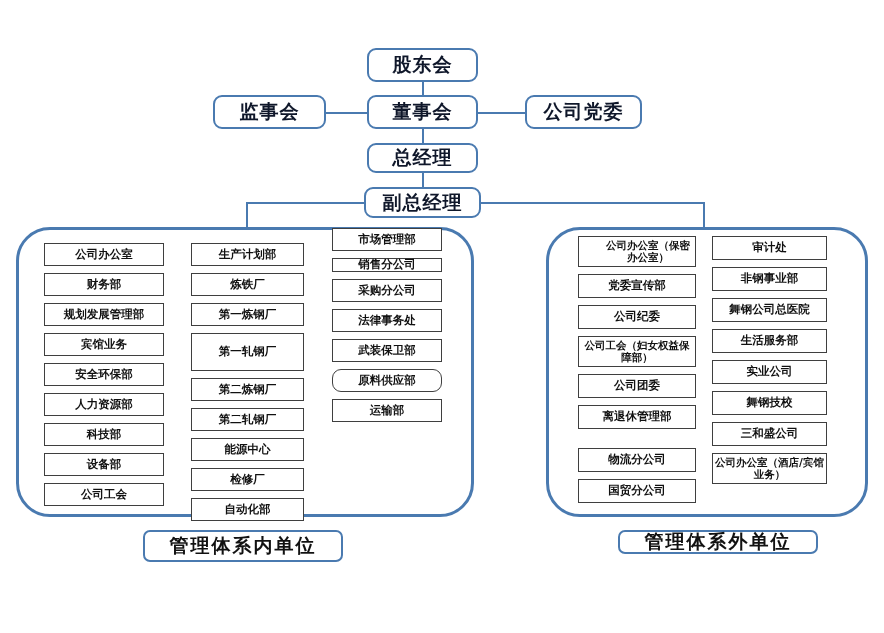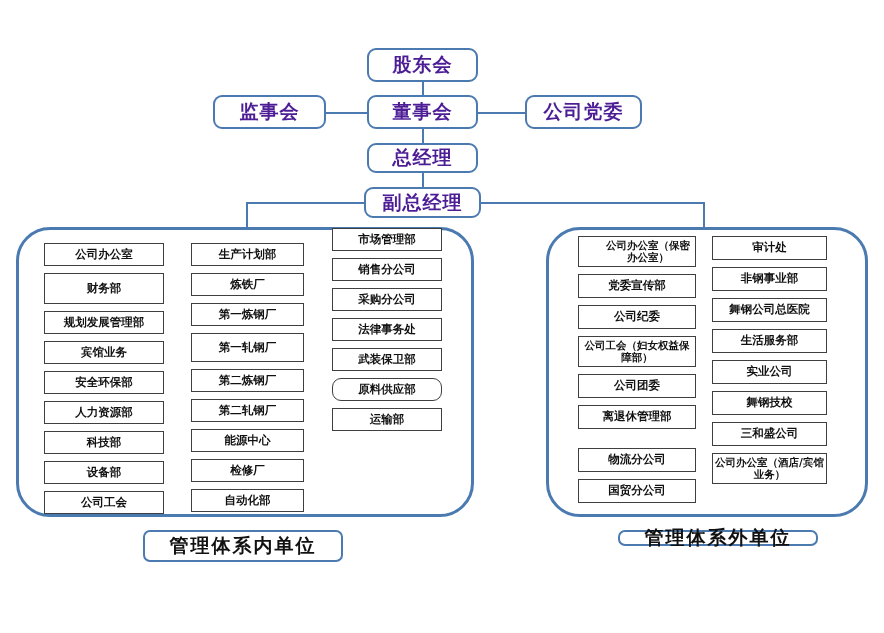--- a/index.html
+++ b/index.html
@@ -15,21 +15,21 @@
     overflow: hidden;
     background: #ffffff;
   }
 
   
   .node {
     position: absolute;
     border: 2px solid #4a7ab0;
     border-radius: 9px;
     background: #ffffff;
-    color: #4c1d95;
+    color: #0f172a;
     font-size: 19px;
     font-weight: 700;
     letter-spacing: 1px;
     display: flex;
     align-items: center;
     justify-content: center;
     z-index: 5;
     white-space: nowrap;
     font-family: Liberation Mono, monospace;
   }
@@ -122,45 +122,45 @@
   <div class="node" style="left:367px; top:95px; width:111px; height:34px;">董事会</div>
 
   <div class="node" style="left:367px; top:143px; width:111px; height:30px;">总经理</div>
 
   <div class="node" style="left:364px; top:187px; width:117px; height:31px;">副总经理</div>
 
   <div class="group-box" style="left:16px; top:227px; width:458px; height:290px;"></div>
 
   <div class="col" style="left:44px; top:243px; width:120px; gap:7px;">
     <div class="cell" style="height:23px;">公司办公室</div>
-    <div class="cell" style="height:31px;">财务部</div>
+    <div class="cell" style="height:23px;">财务部</div>
     <div class="cell" style="height:23px;font-family:Liberation Serif, serif;">规划发展管理部</div>
     <div class="cell" style="height:23px;">宾馆业务</div>
     <div class="cell" style="height:23px;">安全环保部</div>
     <div class="cell" style="height:23px;">人力资源部</div>
     <div class="cell" style="height:23px;">科技部</div>
     <div class="cell" style="height:23px;">设备部</div>
     <div class="cell" style="height:23px;">公司工会</div>
   </div>
 
   <div class="col" style="left:191px; top:243px; width:113px; gap:7px;">
     <div class="cell" style="height:23px;">生产计划部</div>
     <div class="cell" style="height:23px;">炼铁厂</div>
     <div class="cell" style="height:23px;">第一炼钢厂</div>
-    <div class="cell" style="height:29px;">第一轧钢厂</div>
+    <div class="cell" style="height:38px;">第一轧钢厂</div>
     <div class="cell" style="height:23px;">第二炼钢厂</div>
     <div class="cell" style="height:23px;">第二轧钢厂</div>
     <div class="cell" style="height:23px;">能源中心</div>
     <div class="cell" style="height:23px;">检修厂</div>
     <div class="cell" style="height:23px;">自动化部</div>
   </div>
 
   <div class="col" style="left:332px; top:228px; width:110px; gap:7px;">
     <div class="cell" style="height:23px;">市场管理部</div>
-    <div class="cell" style="height:23px;">销售分公司</div>
+    <div class="cell" style="height:14px;">销售分公司</div>
     <div class="cell" style="height:23px;">采购分公司</div>
     <div class="cell" style="height:23px;">法律事务处</div>
     <div class="cell" style="height:23px;">武装保卫部</div>
     <div class="cell" style="height:23px;border-radius:9px;">原料供应部</div>
     <div class="cell" style="height:23px;">运输部</div>
   </div>
 
   <div class="group-box" style="left:546px; top:227px; width:322px; height:290px;"></div>
 
   <div class="col" style="left:578px; top:236px; width:118px; gap:7px;">
@@ -180,15 +180,15 @@
     <div class="cell" style="height:24px;">舞钢公司总医院</div>
     <div class="cell" style="height:24px;">生活服务部</div>
     <div class="cell" style="height:24px;">实业公司</div>
     <div class="cell" style="height:24px;">舞钢技校</div>
     <div class="cell" style="height:24px;">三和盛公司</div>
     <div class="cell wrap" style="height:31px;">公司办公室（酒店/宾馆业务）</div>
   </div>
 
   <div class="caption" style="left:143px; top:530px; width:200px; height:32px;">管理体系内单位</div>
 
-  <div class="caption" style="left:618px; top:530px; width:200px; height:16px;font-family:Liberation Mono, monospace;">管理体系外单位</div>
+  <div class="caption" style="left:618px; top:530px; width:200px; height:24px;font-family:Liberation Mono, monospace;">管理体系外单位</div>
 
 </div>
 
 </body></html>

